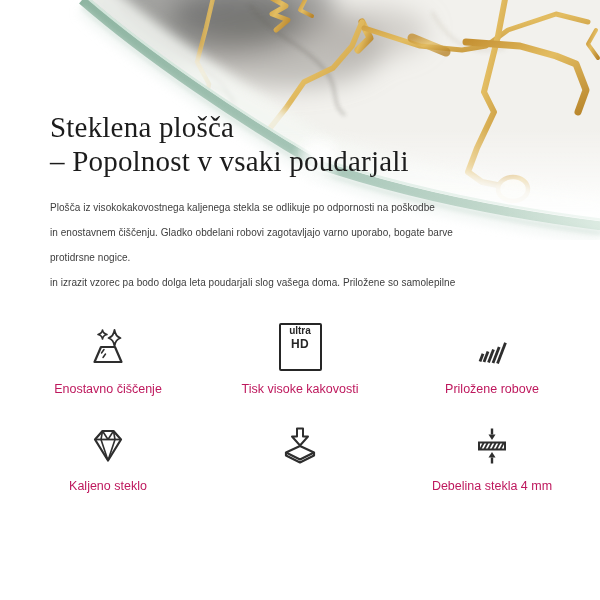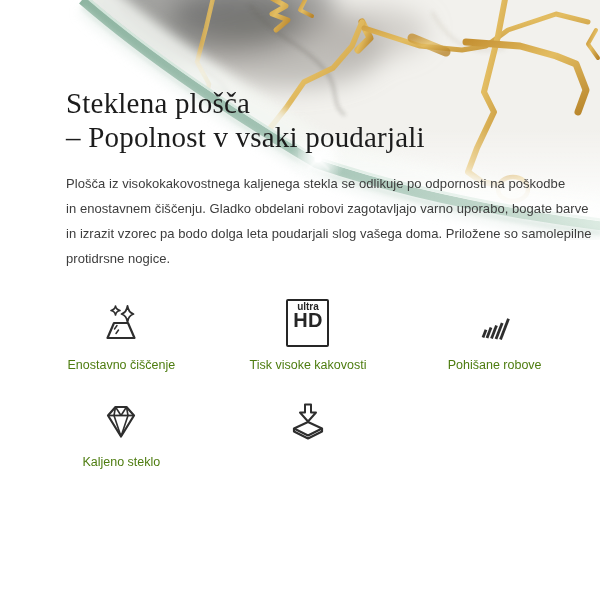--- a/index.html
+++ b/index.html
@@ -2,47 +2,47 @@
 <html><head>
 <meta charset="utf-8">
 <style>
   html,body{margin:0;padding:0;}
   body{
     width:600px;height:600px;position:relative;background:#ffffff;
     font-family:"Liberation Sans", sans-serif;overflow:hidden;
     -webkit-font-smoothing:antialiased;
   }
   .photo-wrap{position:absolute;top:0;left:0;width:600px;height:240px;}
-  .content{position:relative;padding-top:86px;margin-left:16px;}
+  .content{position:relative;padding-top:110px;}
   .text-block{padding:0 50px;}
   .headline{
     font-family:"Liberation Serif", serif;
     font-size:29px;line-height:34px;color:#1c1c1c;font-weight:400;
     letter-spacing:0.2px;
   }
   .para{margin-top:17px;}
   .para .pline{
-    font-size:13px;line-height:25px;color:#3d3d3d;white-space:nowrap;
+    font-size:10px;line-height:25px;color:#3d3d3d;white-space:nowrap;
     letter-spacing:0.05px;
   }
   .features{
     margin-top:24px;
     display:grid;grid-template-columns:repeat(3,1fr);
     row-gap:20px;padding:0 12px;
   }
   .feature{display:flex;flex-direction:column;align-items:center;}
   .icon-box{height:52px;display:flex;align-items:flex-end;justify-content:center;}
-  .feature-label{margin-top:11px;font-size:12.5px;color:#4d7c0f;line-height:14px;}
+  .feature-label{margin-top:11px;font-size:12.5px;color:#be185d;line-height:14px;}
   .uhd-box{
     width:39px;height:44px;border:2.5px solid #262626;border-radius:2px;
     display:flex;flex-direction:column;align-items:center;
     color:#262626;
   }
   .uhd-top{font-size:10px;font-weight:600;line-height:11px;}
-  .uhd-bottom{font-size:20px;font-weight:700;line-height:17px;letter-spacing:0.3px;}
+  .uhd-bottom{font-size:12px;font-weight:700;line-height:17px;letter-spacing:0.3px;}
 </style>
 </head>
 <body>
 
 <div class="photo-wrap">
   <svg width="600" height="240" viewBox="0 0 600 240" xmlns="http://www.w3.org/2000/svg">
     <defs>
       <path id="edgeCurve" d="M82,-4 C150,55 240,115 317,160 C400,188 492,208 602,222"></path>
       <clipPath id="plateClip">
         <path d="M78,-12 C148,50 240,114 317,159 C400,187 492,207 604,221 L604,-12 Z"></path>
@@ -148,22 +148,22 @@
 
 <div class="content">
   <div class="text-block">
     <div class="headline">
       <div>Steklena plošča</div>
       <div>– Popolnost v vsaki poudarjali</div>
     </div>
     <div class="para">
       <div class="pline">Plošča iz visokokakovostnega kaljenega stekla se odlikuje po odpornosti na poškodbe</div>
       <div class="pline">in enostavnem čiščenju. Gladko obdelani robovi zagotavljajo varno uporabo, bogate barve</div>
+      <div class="pline">protidrsne nogice.</div>
       <div class="pline">in izrazit vzorec pa bodo dolga leta poudarjali slog vašega doma. Priložene so samolepilne</div>
-      <div class="pline">protidrsne nogice.</div>
     </div>
   </div>
 
   <div class="features">
 
     <div class="feature">
       <div class="icon-box">
         <svg width="44" height="44" viewBox="0 0 44 44" fill="none" stroke="#2e2e2e">
           <path d="M15,20 L29,20 L35.5,35 L8.5,35 Z" stroke-width="2.2" stroke-linejoin="round"></path>
           <path d="M15.5,26 L18,22.5 M17,30.5 L19.5,27" stroke-width="1.5" stroke-linecap="round"></path>
@@ -187,21 +187,21 @@
     <div class="feature">
       <div class="icon-box">
         <svg width="44" height="44" viewBox="0 0 44 44" stroke="#2e2e2e" fill="none">
           <path d="M10,34.5 L13,26.7" stroke-width="2.8"></path>
           <path d="M14,35 L18,24.6" stroke-width="2.8"></path>
           <path d="M18.5,35.5 L23.5,22.5" stroke-width="2.8"></path>
           <path d="M23,36 L29.2,19.9" stroke-width="2.8"></path>
           <path d="M27.5,36.5 L35.5,15.7" stroke-width="2.8"></path>
         </svg>
       </div>
-      <div class="feature-label">Pohišane robove</div>
+      <div class="feature-label">Priložene robove</div>
     </div>
 
     <div class="feature">
       <div class="icon-box">
         <svg width="44" height="44" viewBox="0 0 44 44" stroke="#2e2e2e" fill="none" stroke-linejoin="round">
           <path d="M9,15.5 L16.5,7 L27.5,7 L35,15.5 L22,36.5 Z" stroke-width="2.2"></path>
           <path d="M9,15.5 L35,15.5" stroke-width="1.8"></path>
           <path d="M16.5,7 L15,15.5 M27.5,7 L29,15.5 M16.5,7 L22,15.5 M27.5,7 L22,15.5" stroke-width="1.6"></path>
           <path d="M15,15.5 L22,36.5 M29,15.5 L22,36.5" stroke-width="1.6"></path>
         </svg>
@@ -212,15 +212,35 @@
     <div class="feature">
       <div class="icon-box">
         <svg width="44" height="44" viewBox="0 0 44 44" stroke="#2e2e2e" fill="none" stroke-linejoin="round">
           <path d="M19,4.5 L25,4.5 L25,12.5 L30,12.5 L22,21.5 L14,12.5 L19,12.5 Z" stroke-width="2"></path>
           <path d="M22,22 L36,28.5 L22,35.5 L8,28.5 Z" stroke-width="2.2"></path>
           <path d="M8,28.5 L8,31.5 L22,38.5 L36,31.5 L36,28.5" stroke-width="2.2"></path>
         </svg>
       </div>
     </div>
 
+    <div class="feature">
+      <div class="icon-box">
+        <svg width="44" height="44" viewBox="0 0 44 44">
+          <defs>
+              <clipPath id="barClip">
+                <rect x="9" y="18.5" width="26" height="7"></rect>
+              </clipPath>
+            </defs>
+          <rect x="9" y="18.5" width="26" height="7" fill="none" stroke="#2e2e2e" stroke-width="2"></rect>
+          <g clip-path="url(#barClip)" stroke="#2e2e2e" stroke-width="1.8">
+            <path d="M10,26 L14,18 M14,26 L18,18 M18,26 L22,18 M22,26 L26,18 M26,26 L30,18 M30,26 L34,18"></path>
+          </g>
+          <path d="M22,4.5 L22,10.5" stroke="#2e2e2e" stroke-width="2.4"></path>
+          <polygon points="18.5,10.5 25.5,10.5 22,16" fill="#2e2e2e"></polygon>
+          <path d="M22,39.5 L22,33.5" stroke="#2e2e2e" stroke-width="2.4"></path>
+          <polygon points="18.5,33.5 25.5,33.5 22,28" fill="#2e2e2e"></polygon>
+        </svg>
+      </div>
+      <div class="feature-label">Debelina stekla 4 mm</div>
+    </div>
 
   </div>
 </div>
 
 </body></html>

